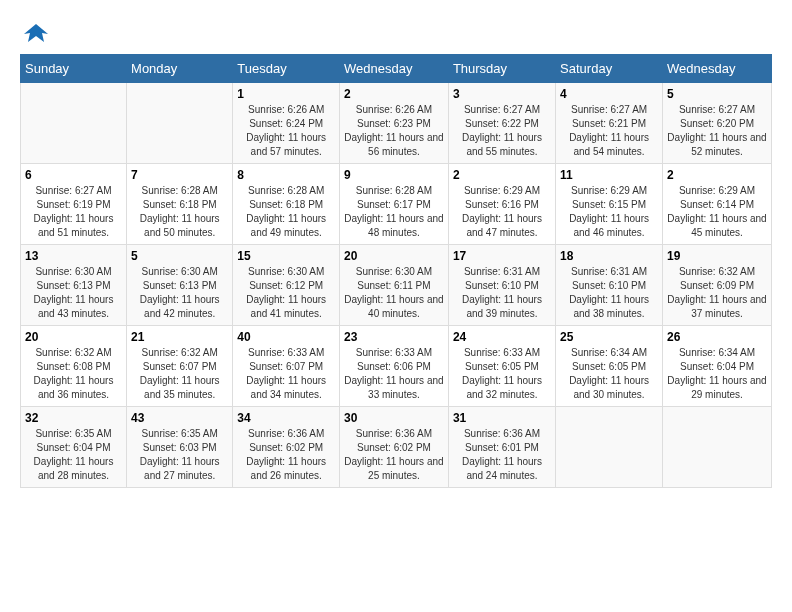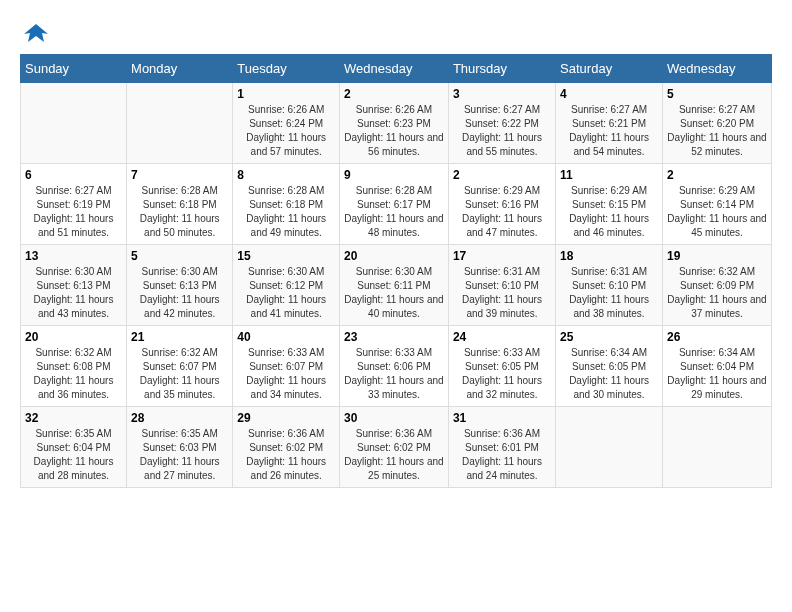--- a/index.html
+++ b/index.html
@@ -278,27 +278,27 @@
         </td>
       </tr>
       <tr>
         <td>
           <div class="day-num">32</div>
           <div class="day-info" style="white-space: pre-line;">Sunrise: 6:35 AM
 Sunset: 6:04 PM
 Daylight: 11 hours and 28 minutes.</div>
         </td>
         <td>
-          <div class="day-num">28</div>
+          <div class="day-num">43</div>
           <div class="day-info" style="white-space: pre-line;">Sunrise: 6:35 AM
 Sunset: 6:03 PM
 Daylight: 11 hours and 27 minutes.</div>
         </td>
         <td>
-          <div class="day-num">29</div>
+          <div class="day-num">34</div>
           <div class="day-info" style="white-space: pre-line;">Sunrise: 6:36 AM
 Sunset: 6:02 PM
 Daylight: 11 hours and 26 minutes.</div>
         </td>
         <td>
           <div class="day-num">30</div>
           <div class="day-info" style="white-space: pre-line;">Sunrise: 6:36 AM
 Sunset: 6:02 PM
 Daylight: 11 hours and 25 minutes.</div>
         </td>

